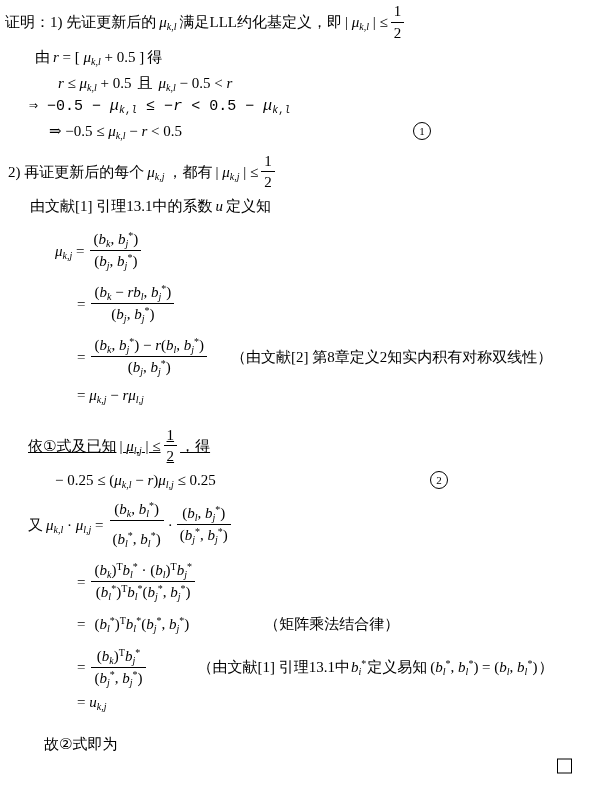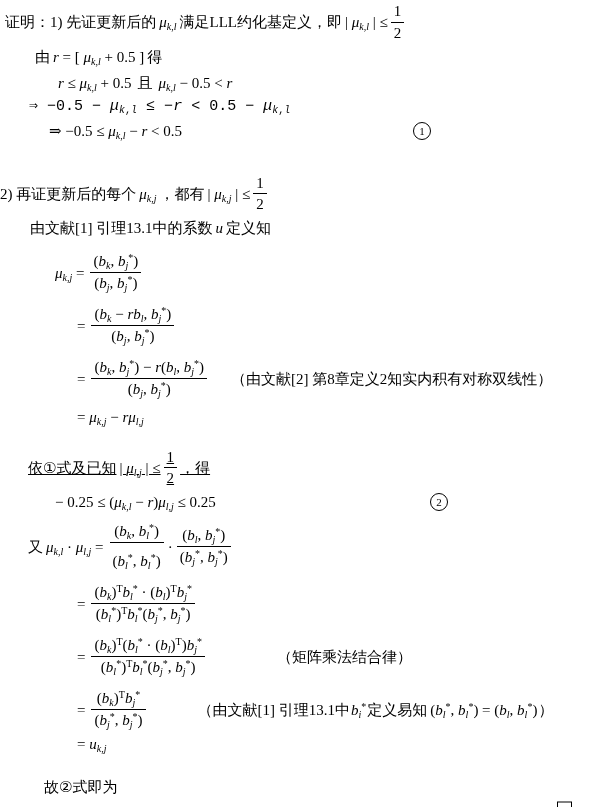--- a/index.html
+++ b/index.html
@@ -81,21 +81,21 @@
         <span class="tok text" style="margin-left: 6px;">且</span>
         <span class="tok math" style="margin-left: 6px;"><i>μ</i><sub><i>k</i>,<i>l</i></sub> − 0.5 &lt; <i>r</i></span>
       </div>
       <div class="line" style="padding-left: 29px; margin-top: 4px; font-family: Liberation Mono, monospace;">
         <span class="tok math">⇒ −0.5 − <i>μ</i><sub><i>k</i>,<i>l</i></sub> ≤ −<i>r</i> &lt; 0.5 − <i>μ</i><sub><i>k</i>,<i>l</i></sub></span>
       </div>
       <div class="line" style="padding-left: 49px; margin-top: 4px; text-align: right;">
         <span class="tok math">⇒ −0.5 ≤ <i>μ</i><sub><i>k</i>,<i>l</i></sub> − <i>r</i> &lt; 0.5</span>
         <span class="tag circle" style="left: 413px;">1</span>
       </div>
-      <div class="line" style="padding-left: 0; margin-top: 32px;">
+      <div class="line" style="padding-left: 8px; margin-top: 10px;">
         <span class="tok text">2) 再证更新后的每个</span>
         <span class="tok math"><i>μ</i><sub><i>k</i>,<i>j</i></sub></span>
         <span class="tok text">，都有</span>
         <span class="tok math">| <i>μ</i><sub><i>k</i>,<i>j</i></sub> | ≤</span>
         <span class="frac">
           <span class="num">1</span>
           <span class="den">2</span>
         </span>
       </div>
       <div class="line" style="padding-left: 30px; margin-top: 4px;">
@@ -157,21 +157,20 @@
       <div class="line" style="padding-left: 77px; margin-top: 12px;">
         <span class="tok math">=</span>
         <span class="frac" style="margin-left: 6px;">
           <span class="num">(<i>b</i><sub><i>k</i></sub>)<sup>T</sup><i>b</i><sub><i>l</i></sub><sup>*</sup> · (<i>b</i><sub><i>l</i></sub>)<sup>T</sup><i>b</i><sub><i>j</i></sub><sup>*</sup></span>
           <span class="den">(<i>b</i><sub><i>l</i></sub><sup>*</sup>)<sup>T</sup><i>b</i><sub><i>l</i></sub><sup>*</sup>(<i>b</i><sub><i>j</i></sub><sup>*</sup>, <i>b</i><sub><i>j</i></sub><sup>*</sup>)</span>
         </span>
       </div>
       <div class="line" style="padding-left: 77px; margin-top: 12px;">
         <span class="tok math">=</span>
         <span class="frac" style="margin-left: 6px;">
-          <span class="num">(<i>b</i><sub><i>k</i></sub>)<sup>T</sup>(<i>b</i><sub><i>l</i></sub><sup>*</sup> · (<i>b</i><sub><i>l</i></sub>)<sup>T</sup>)<i>b</i><sub><i>j</i></sub><sup>*</sup></span>
           <span class="den">(<i>b</i><sub><i>l</i></sub><sup>*</sup>)<sup>T</sup><i>b</i><sub><i>l</i></sub><sup>*</sup>(<i>b</i><sub><i>j</i></sub><sup>*</sup>, <i>b</i><sub><i>j</i></sub><sup>*</sup>)</span>
         </span>
         <span class="tok text" style="margin-left: 72px;">（矩阵乘法结合律）</span>
       </div>
       <div class="line" style="padding-left: 77px; margin-top: 12px;">
         <span class="tok math">=</span>
         <span class="frac" style="margin-left: 6px;">
           <span class="num">(<i>b</i><sub><i>k</i></sub>)<sup>T</sup><i>b</i><sub><i>j</i></sub><sup>*</sup></span>
           <span class="den">(<i>b</i><sub><i>j</i></sub><sup>*</sup>, <i>b</i><sub><i>j</i></sub><sup>*</sup>)</span>
         </span>

